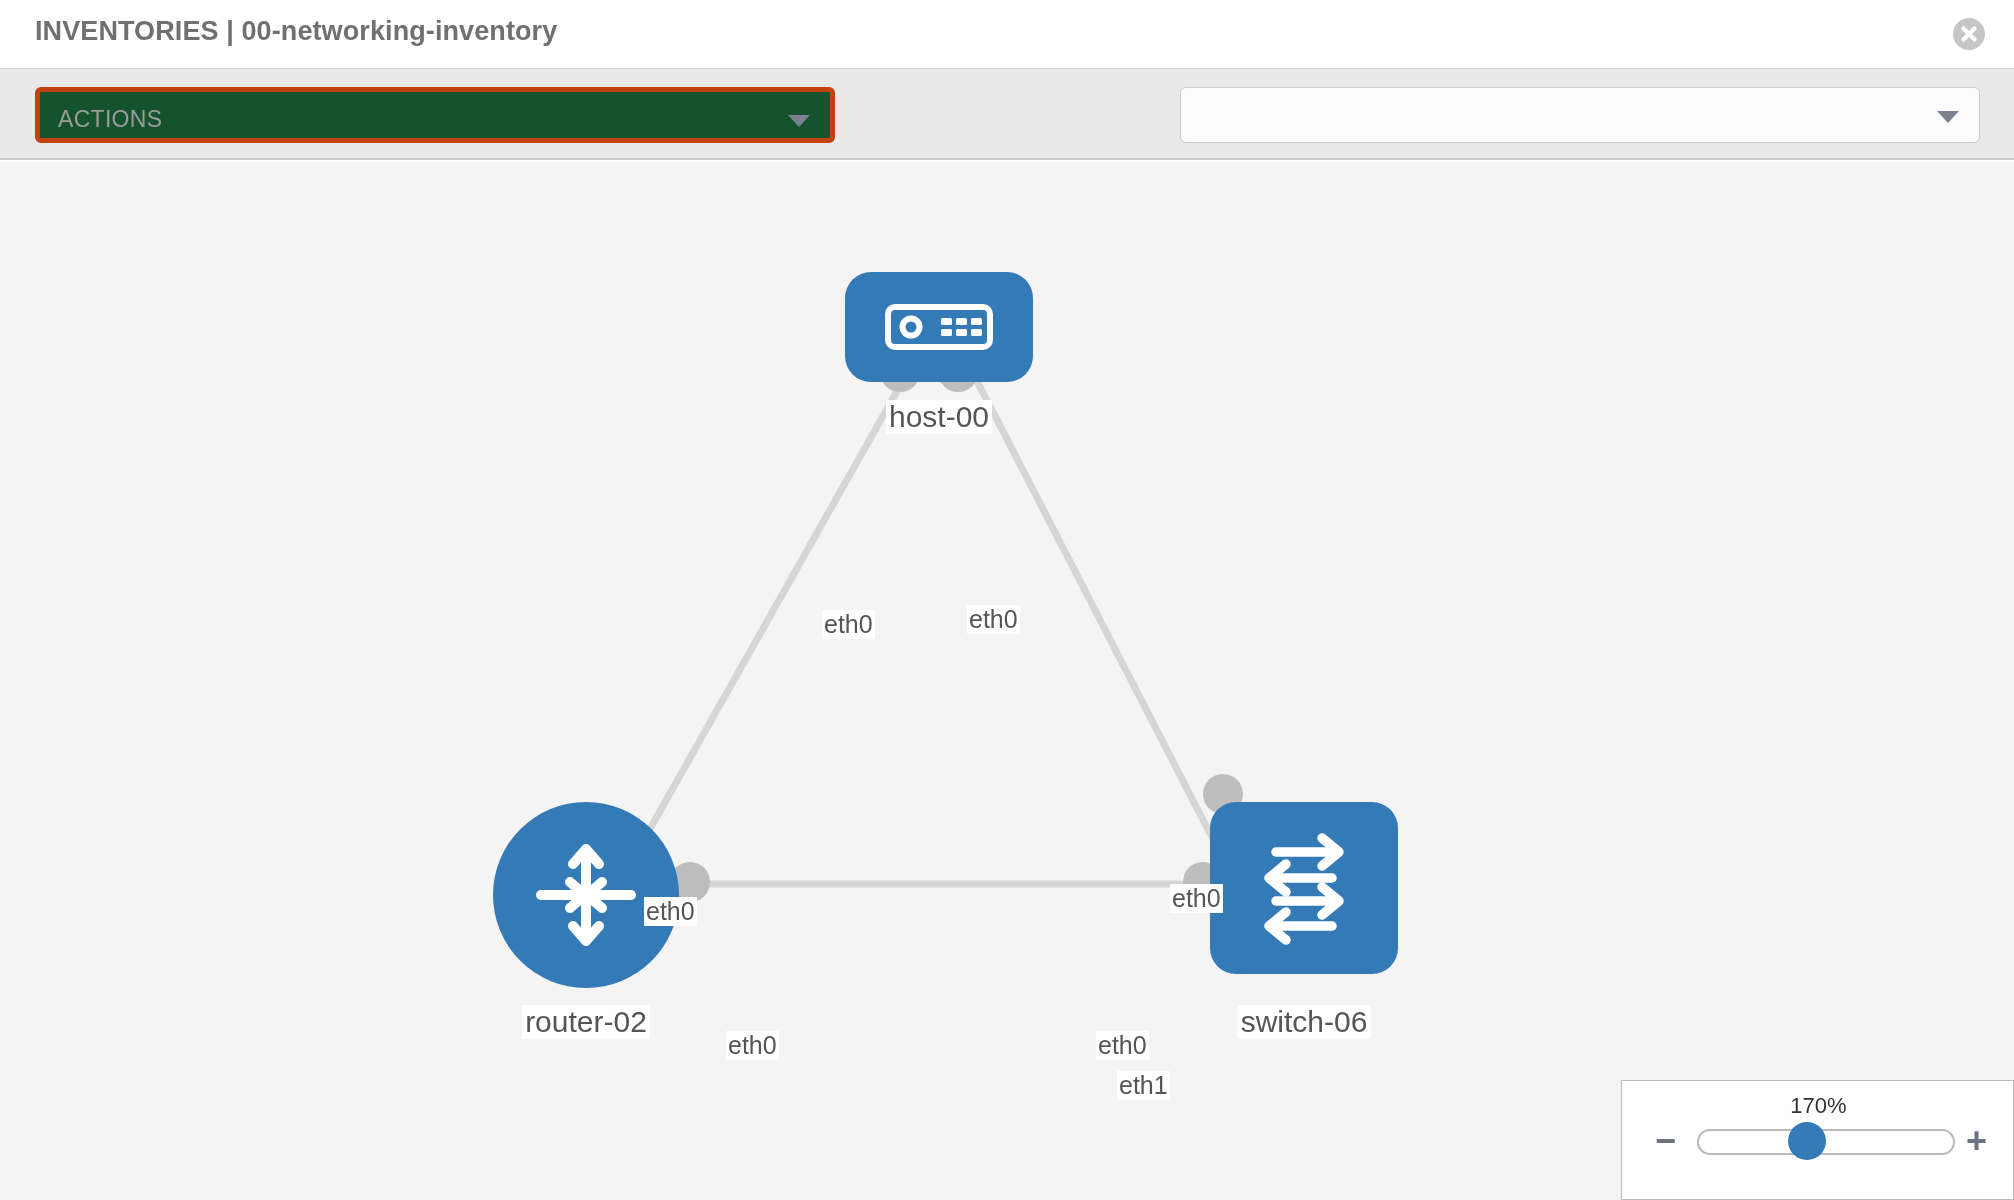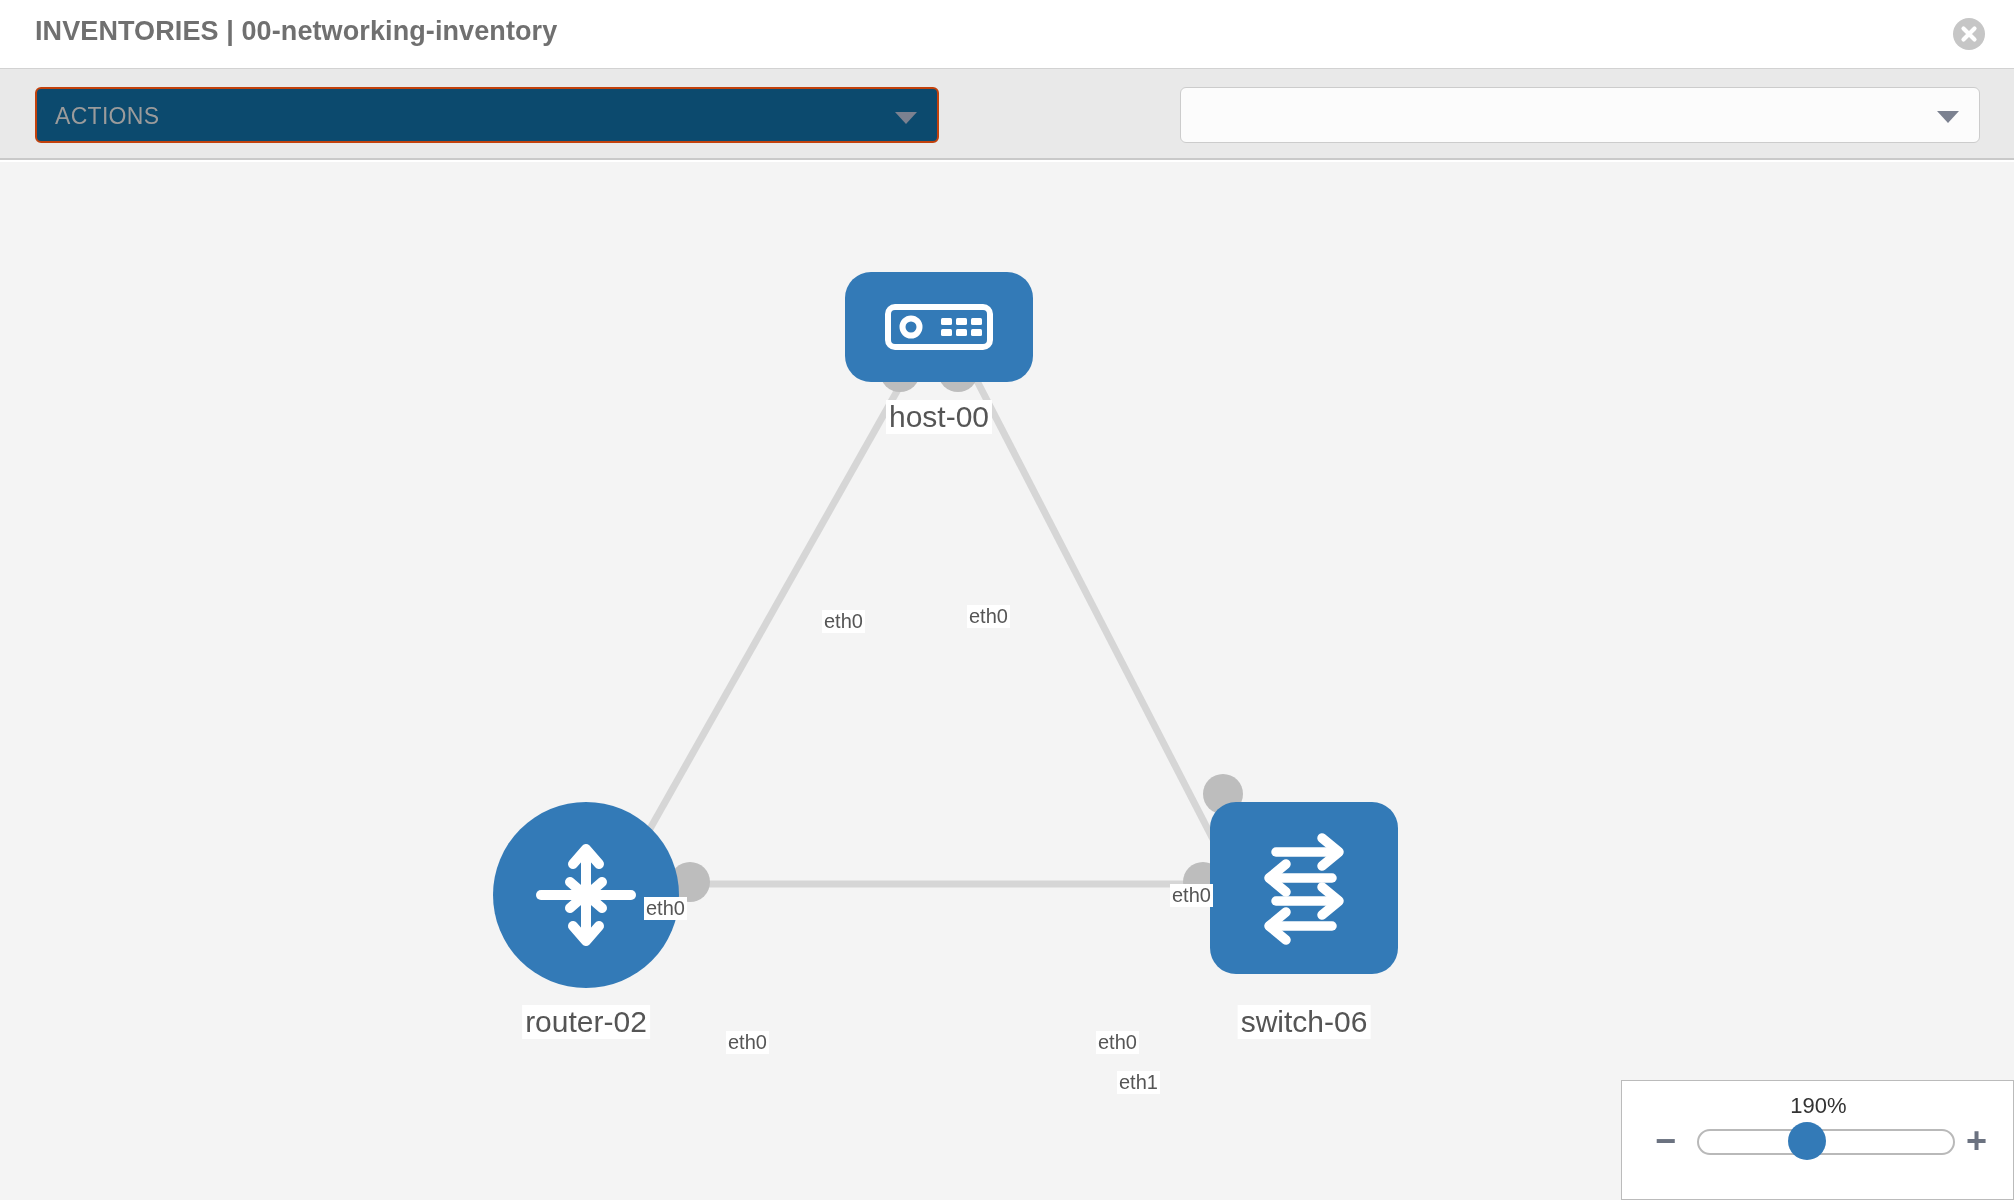--- a/index.html
+++ b/index.html
@@ -29,23 +29,23 @@
 
   
   .toolbar {
     position: absolute; left: 0; top: 68px; width: 2014px; height: 92px;
     background: #e9e9e9;
     border-top: 1px solid #d2d2d2;
     border-bottom: 2px solid #c9c9c9;
   }
   .actions-select {
     position: absolute; left: 35px; top: 18px;
-    width: 904px; height: 56px;
-    background: #0c4a6e;
-    border: 2px solid #c2410c;
+    width: 800px; height: 56px;
+    background: #14532d;
+    border: 5px solid #c2410c;
     border-radius: 6px;
     cursor: pointer;
   }
   .actions-label {
     position: absolute; left: 18px; top: 14px;
     font-size: 23px; color: #9b9b9b; letter-spacing: 0.3px;
   }
   .caret {
     position: absolute; width: 0; height: 0;
     border-left: 11px solid transparent;
@@ -100,21 +100,21 @@
 
   .node-label {
     position: absolute; white-space: nowrap;
     font-size: 30px; color: #555555;
     background: #ffffff; padding: 0 3px;
     transform: translateX(-50%);
   }
 
   .edge-label {
     position: absolute; white-space: nowrap;
-    font-size: 20px; color: #555555;
+    font-size: 25px; color: #555555;
     background: #ffffff; padding: 0 2px;
   }
 
   .endpoint {
     position: absolute; width: 40px; height: 40px;
     border-radius: 50%; background: #bdbdbd;
   }
 
   
   .zoom-panel {
@@ -262,20 +262,20 @@
     <div class="edge-label" style="left:822px; top:448px;">eth0</div>
     <div class="edge-label" style="left:967px; top:443px;">eth0</div>
     <div class="edge-label" style="left:644px; top:735px;">eth0</div>
     <div class="edge-label" style="left:1170px; top:722px;">eth0</div>
     <div class="edge-label" style="left:726px; top:869px;">eth0</div>
     <div class="edge-label" style="left:1096px; top:869px;">eth0</div>
     <div class="edge-label" style="left:1117px; top:869px;margin-top:40px;">eth1</div>
   </div>
 
   <div class="zoom-panel">
-    <div class="zoom-value">190%</div>
+    <div class="zoom-value">170%</div>
     <div class="zoom-minus">−</div>
     <div class="zoom-track"></div>
     <div class="zoom-thumb"></div>
     <div class="zoom-plus">+</div>
   </div>
 
 </div>
 
 </body></html>

